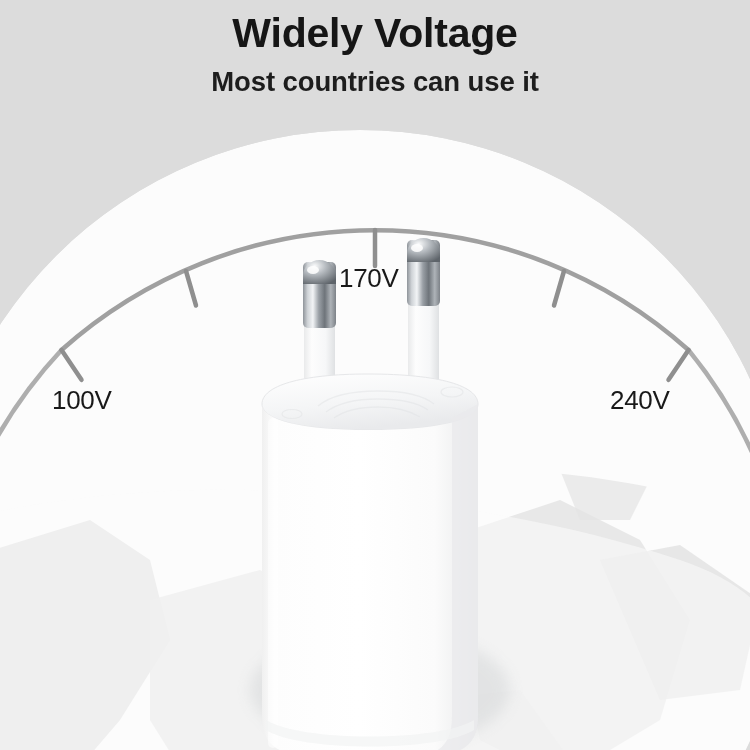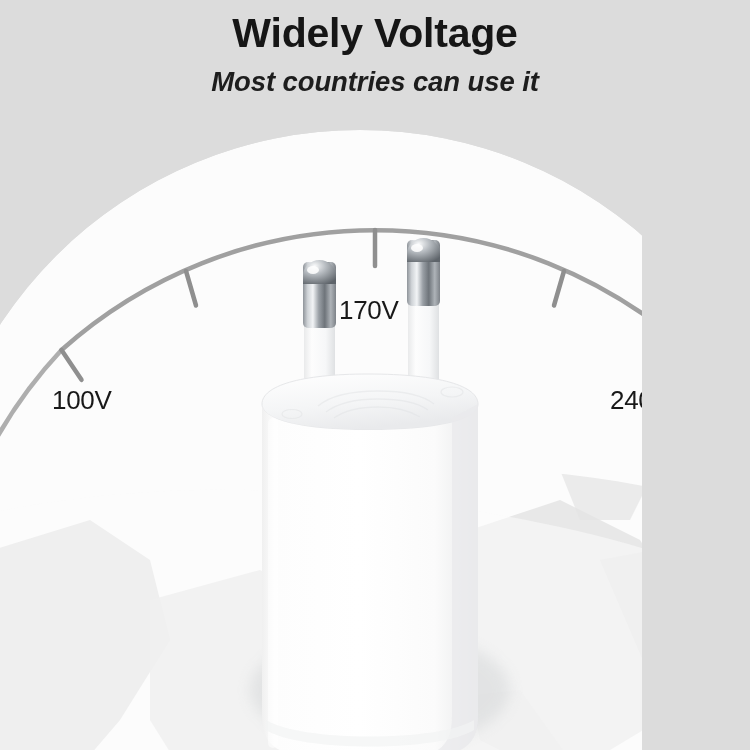--- a/index.html
+++ b/index.html
@@ -1,53 +1,53 @@
 <!DOCTYPE html>
 <html><head>
 <meta charset="utf-8">
 <style>
   html,body{margin:0;padding:0;}
   body{
     width:750px;height:750px;overflow:hidden;
     font-family:"Liberation Sans","DejaVu Sans",sans-serif;
     background:#dcdcdc;
   }
-  #stage{position:relative;width:642px;height:750px;background:#dcdcdc;overflow:hidden;}
+  #stage{position:relative;width:750px;height:750px;background:#dcdcdc;overflow:hidden;}
 
   
   #globe-layer{position:absolute;inset:0;width:750px;height:750px;}
 
   
   #gauge-layer{position:absolute;inset:0;width:750px;height:750px;}
 
   
   .text-block{position:absolute;left:0;top:0;width:750px;text-align:center;z-index:6;}
   .title{
     font-size:41px;font-weight:700;color:#161616;letter-spacing:-.2px;
     line-height:1;margin:0;padding-top:13px;
     font-family:"Liberation Sans","DejaVu Sans",sans-serif;
   }
   .subtitle{
     font-size:27.5px;font-weight:700;color:#1d1d1d;letter-spacing:-.1px;
-    line-height:1;margin:0;padding-top:14px;font-style:italic;
+    line-height:1;margin:0;padding-top:14px;
   }
   .body-line{
     font-size:25.5px;font-weight:400;color:#222;line-height:1.26;
     margin:0;letter-spacing:-.2px;
   }
   #body-wrap{padding-top:16px;}
 
   
   .gauge-label{
     position:absolute;z-index:5;
     font-size:26px;font-weight:400;color:#191919;
     letter-spacing:-.3px;white-space:nowrap;
   }
   #label-100{left:52px;top:385px;}
-  #label-170{left:339px;top:263px;margin-top:32px;}
+  #label-170{left:339px;top:263px;}
   #label-240{left:610px;top:385px;}
 
   
   #charger{position:absolute;left:0;top:0;width:750px;height:750px;z-index:7;}
 </style>
 </head>
 <body>
 
 <div id="stage">
 

